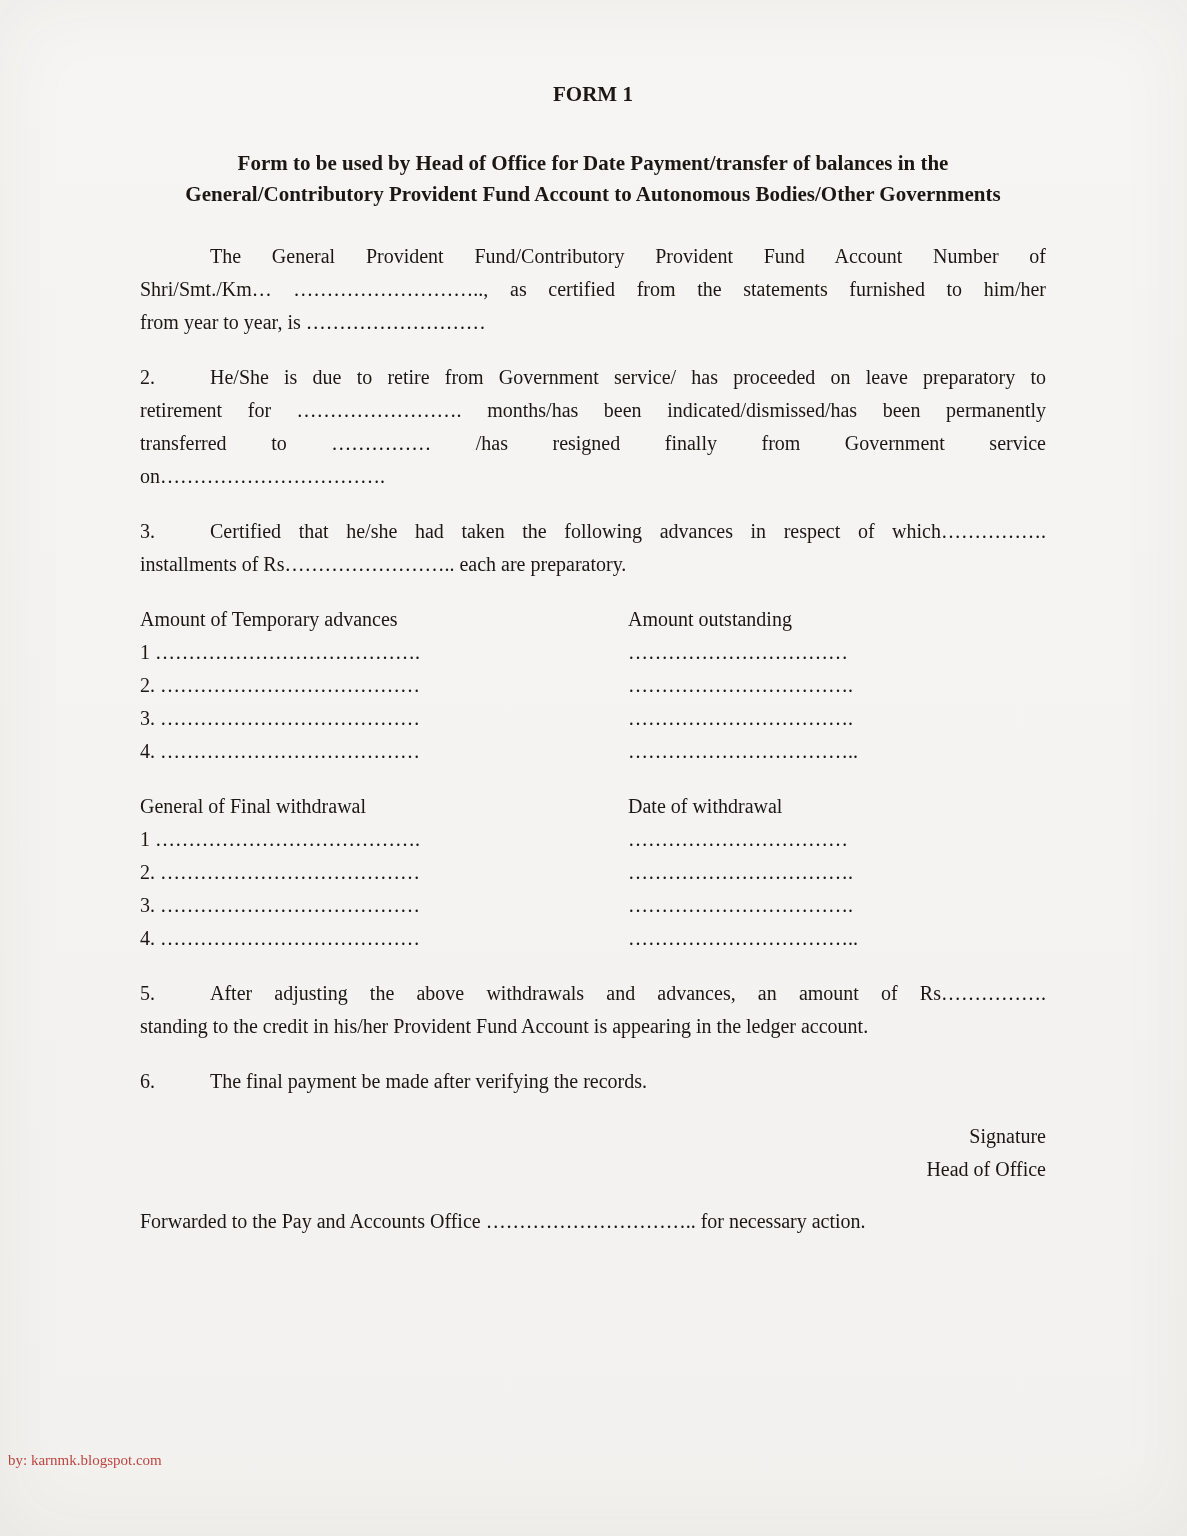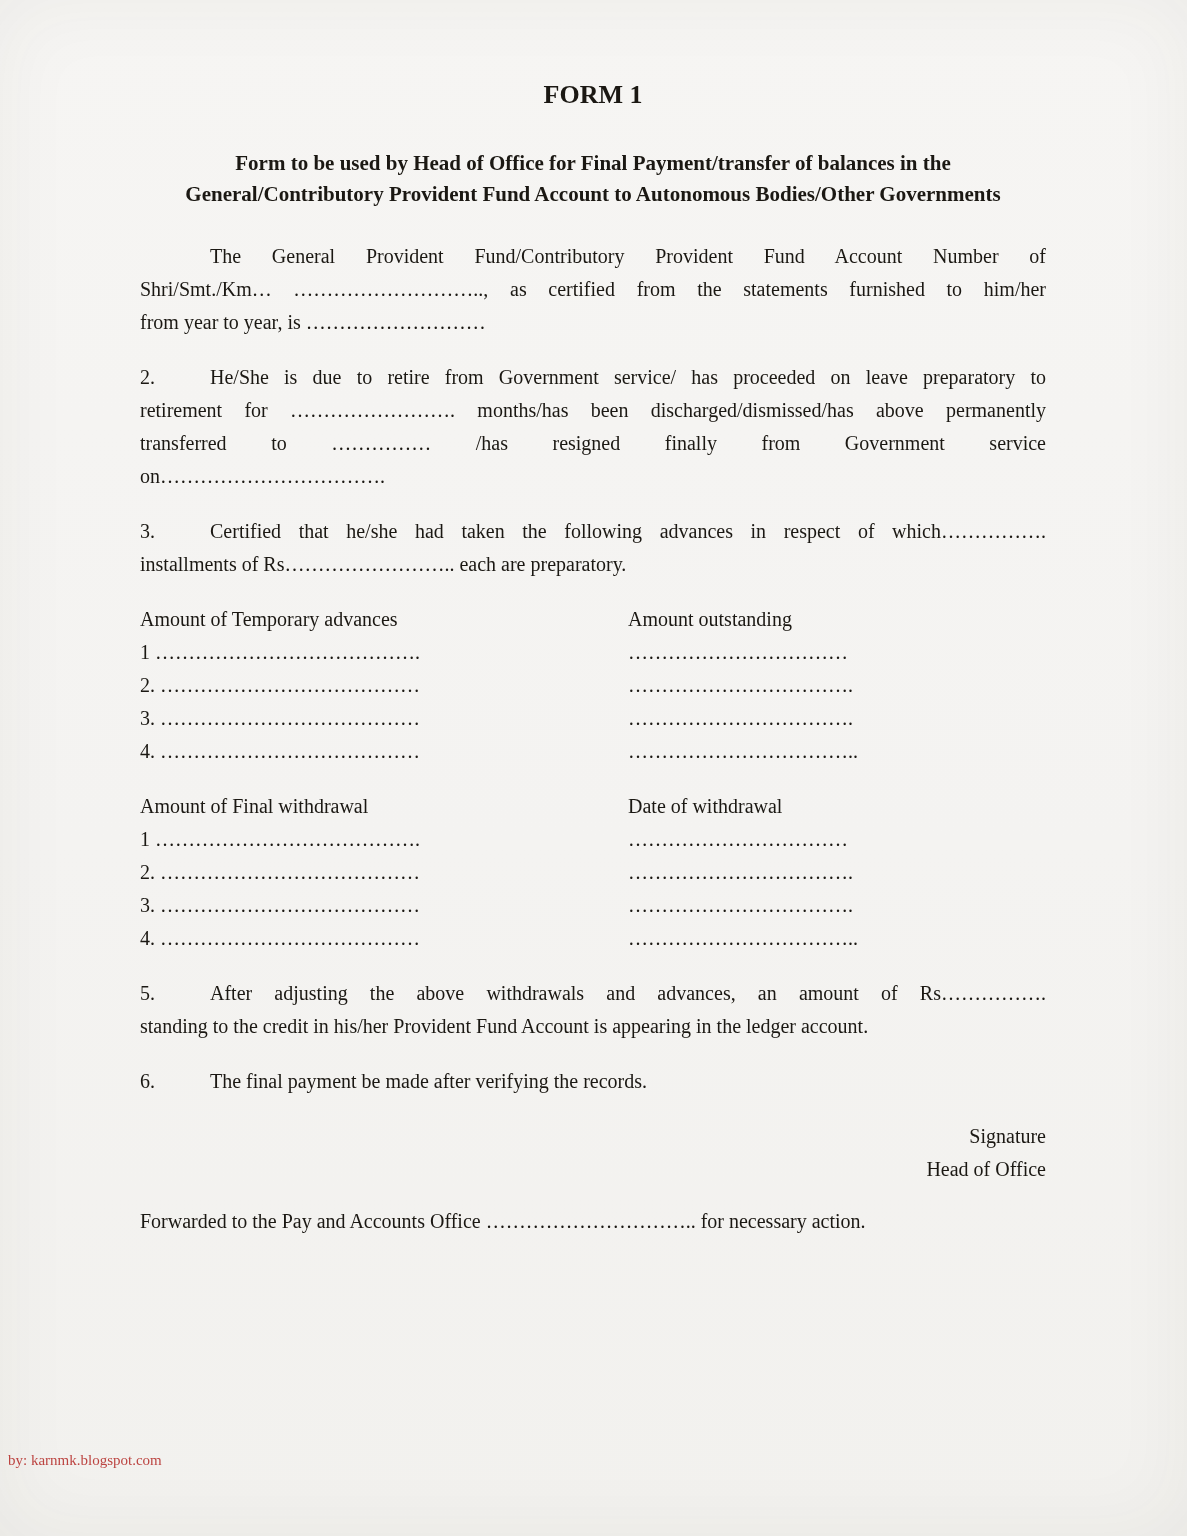--- a/index.html
+++ b/index.html
@@ -17,21 +17,21 @@
     box-shadow: inset 0 0 80px rgba(60,55,45,0.05);
     font-family: "Liberation Serif", "DejaVu Serif", serif;
     font-size: 20px;
     line-height: 33px;
     color: #1b1813;
     overflow: hidden;
   }
   .title {
     text-align: center;
     font-weight: bold;
-    font-size: 26px;
+    font-size: 21px;
     margin-bottom: 37px;
   }
   .heading {
     font-weight: bold;
     font-size: 21px;
     line-height: 31px;
     margin-bottom: 30px;
   }
   .line {
     text-align: justify;
@@ -81,33 +81,33 @@
   }
 </style>
 </head>
 <body>
 
 <div class="page">
 
   <div class="title">FORM 1</div>
 
   <div class="heading">
-      <div class="line">Form to be used by Head of Office for Final Payment/transfer of balances in the</div>
+      <div class="line">Form to be used by Head of Office for Date Payment/transfer of balances in the</div>
       <div class="line">General/Contributory Provident Fund Account to Autonomous Bodies/Other Governments</div>
     </div>
 
   <div class="para intro">
       <div class="line">The General Provident Fund/Contributory Provident Fund Account Number of</div>
       <div class="line">Shri/Smt./Km… ……………………….., as certified from the statements furnished to him/her</div>
       <div class="line">from year to year, is ………………………</div>
     </div>
 
   <div class="para">
       <div class="line"><span class="num">2.</span>He/She is due to retire from Government service/ has proceeded on leave preparatory to</div>
-      <div class="line">retirement for ……………………. months/has been discharged/dismissed/has above permanently</div>
+      <div class="line">retirement for ……………………. months/has been indicated/dismissed/has been permanently</div>
       <div class="line">transferred to …………… /has resigned finally from Government service</div>
       <div class="line">on…………………………….</div>
     </div>
 
   <div class="para">
       <div class="line"><span class="num">3.</span>Certified that he/she had taken the following advances in respect of which…………….</div>
       <div class="line">installments of Rs…………………….. each are preparatory.</div>
     </div>
 
   <div class="cols">
@@ -127,21 +127,21 @@
           <div class="line">…………………………….</div>
           <div class="line">…………………………….</div>
           <div class="line">……………………………..</div>
         </div>
     </div>
   </div>
 
 
   <div class="cols">
     <div class="col-left">
-      <div class="col-header">Amount of Final withdrawal</div>
+      <div class="col-header">General of Final withdrawal</div>
       <div>
           <div class="line">1 ………………………………….</div>
           <div class="line">2. …………………………………</div>
           <div class="line">3. …………………………………</div>
           <div class="line">4. …………………………………</div>
         </div>
     </div>
     <div class="col-right">
       <div class="col-header">Date of withdrawal</div>
       <div>

